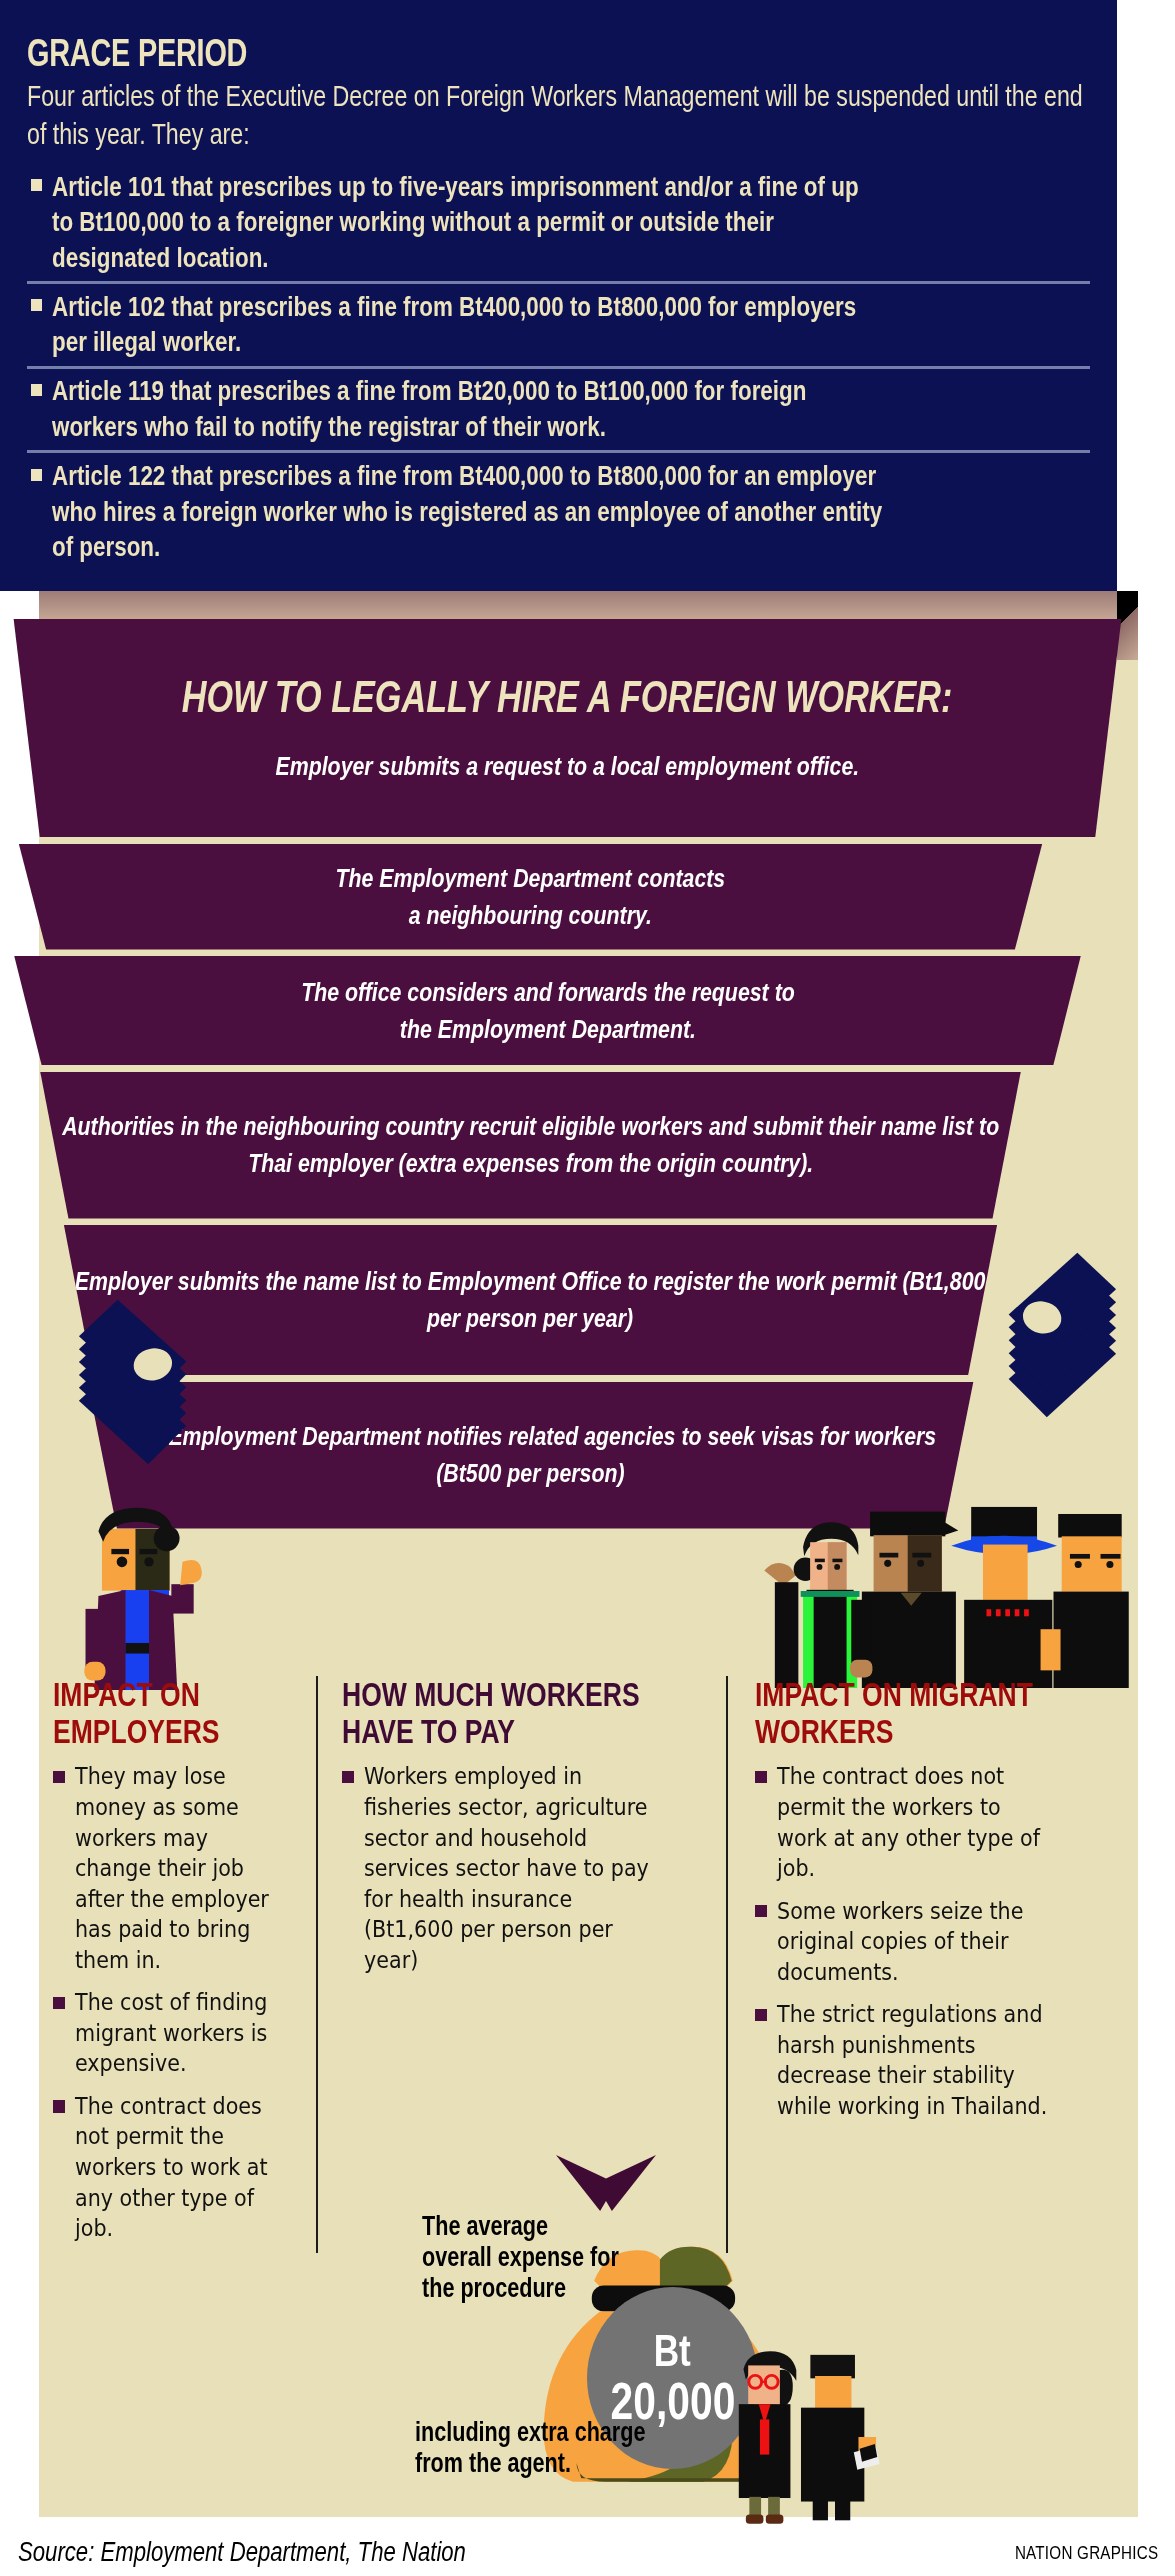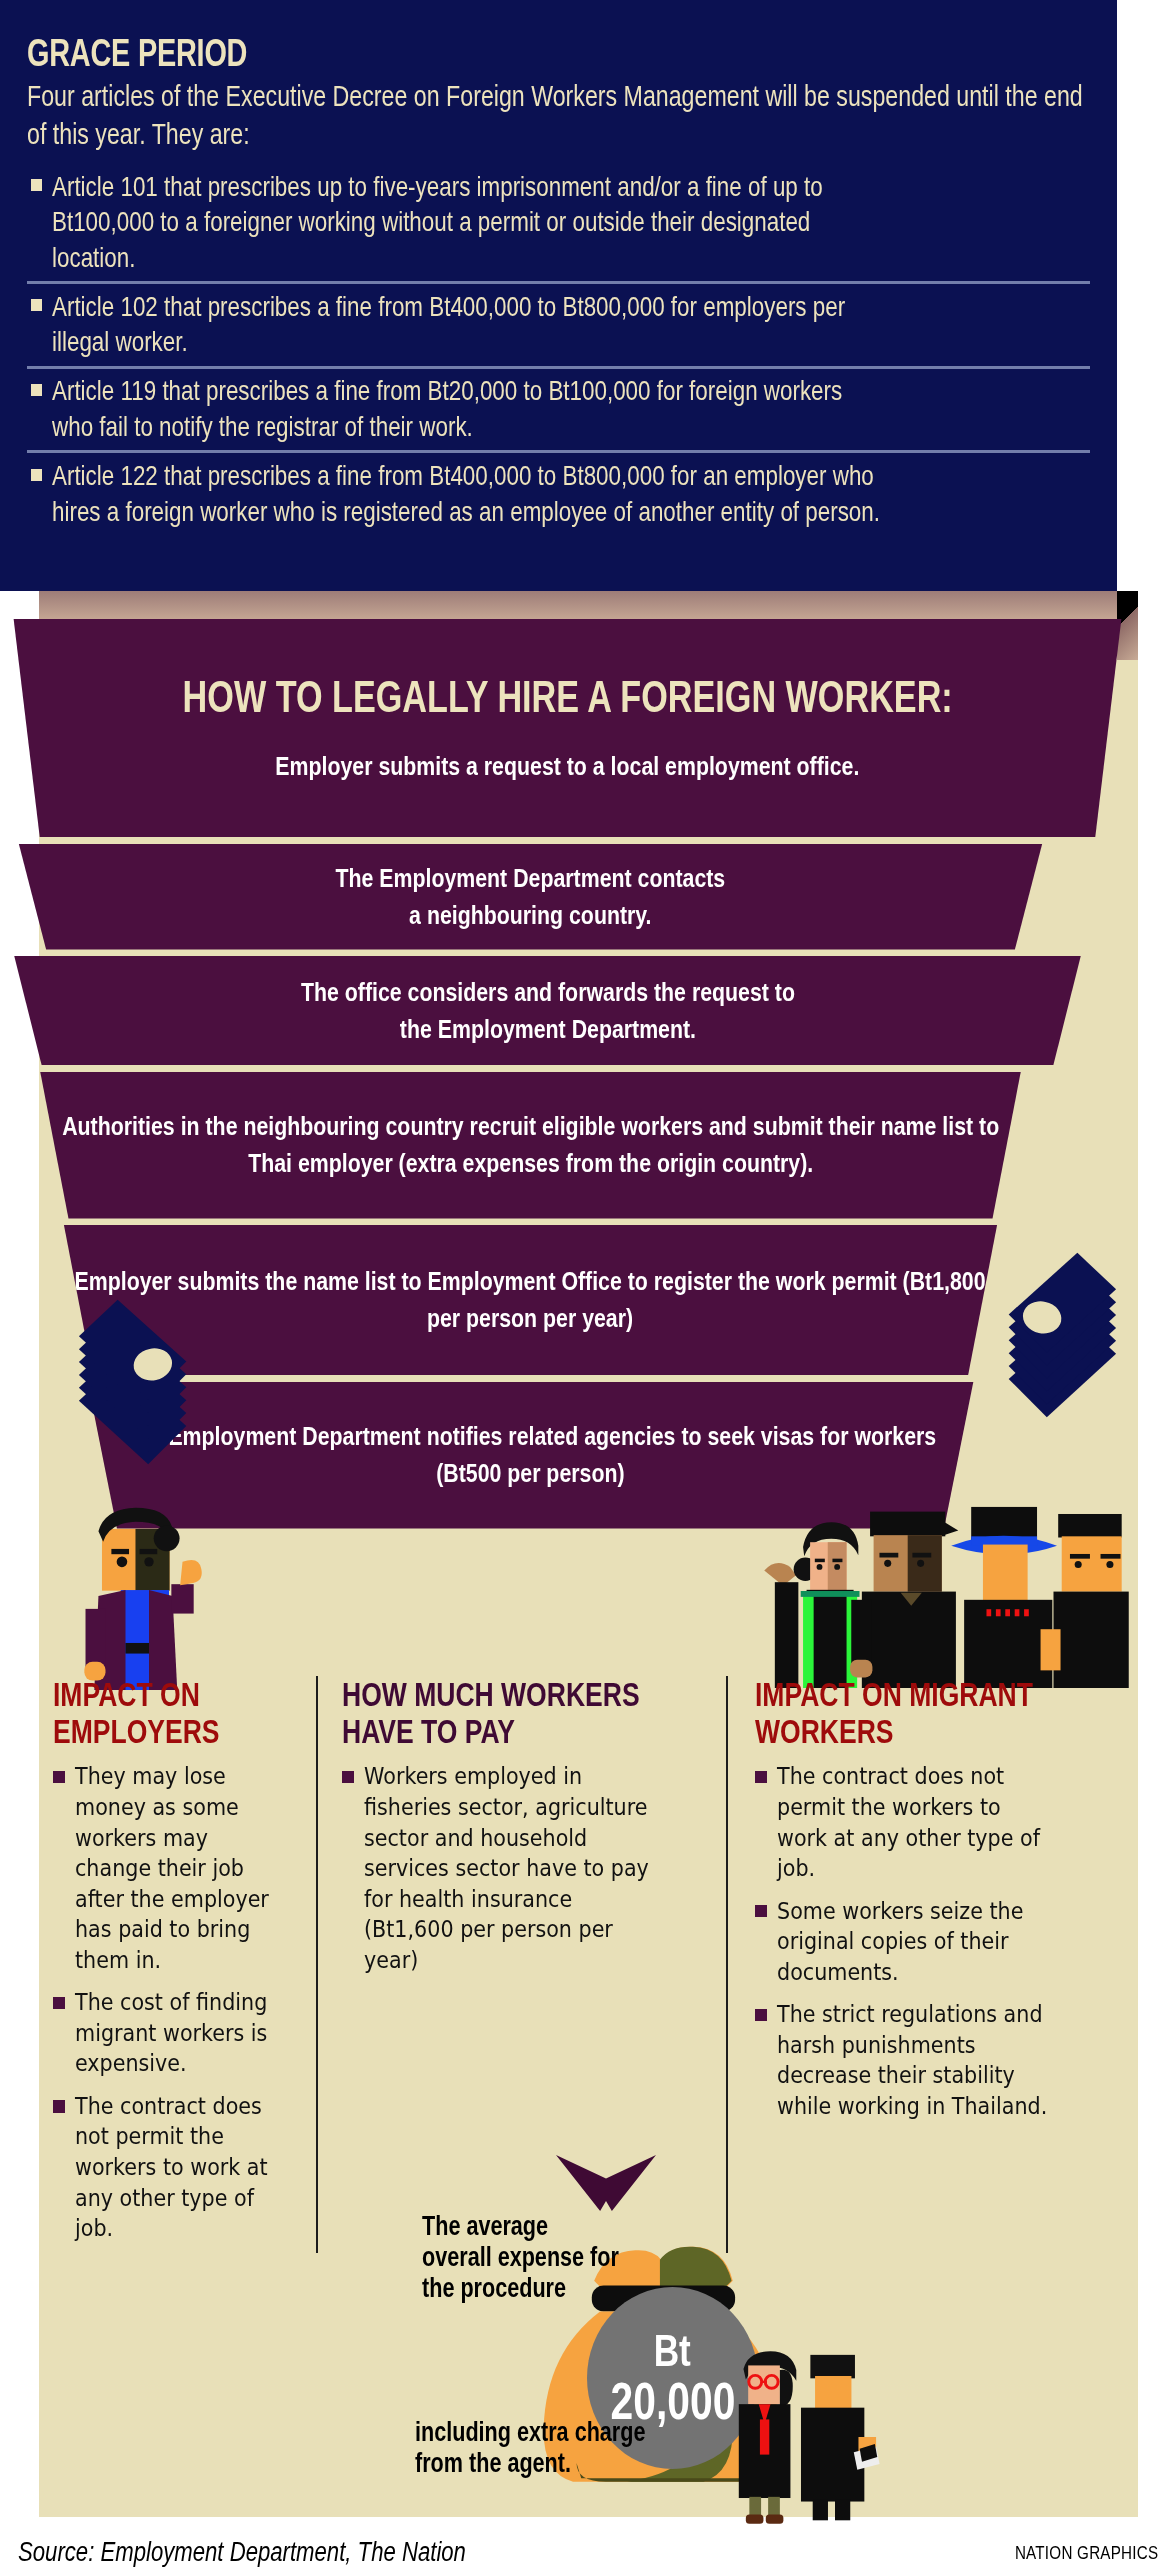--- a/index.html
+++ b/index.html
@@ -70,21 +70,21 @@
   .grace-intro {
     font-family: "Liberation Sans","Liberation Sans", sans-serif;
     font-size: 29px;
     color: #ede3bd;
     line-height: 1.30;
     transform: scaleX(0.80);
     transform-origin: left top;
     width: 125%;
     margin-bottom: 10.6px;
   }
-  .article-list { list-style: none; }
+  .article-list { list-style: none; font-weight: bold; }
   .article-item {
     position: relative;
     display: flex;
     align-items: flex-start;
     padding: 4.7px 0 5.9px 0;
     border-bottom: 3.5px solid #737eab;
   }
   .article-item:last-child { border-bottom: none; }
   .art-bullet {
     flex: 0 0 auto;
@@ -102,20 +102,21 @@
     transform-origin: left top;
     width: 125%;
   }
 
   
   .funnel-wrap {
     position: absolute;
     left: 0;
     top: 619px;
     width: 1061px;
+    font-style: italic;
   }
   .fstep {
     position: relative;
     background: #4b0f3f;
     color: #ffffff;
     text-align: center;
     margin: 0 auto 6.5px auto;
     display: flex;
     flex-direction: column;
     justify-content: center;

